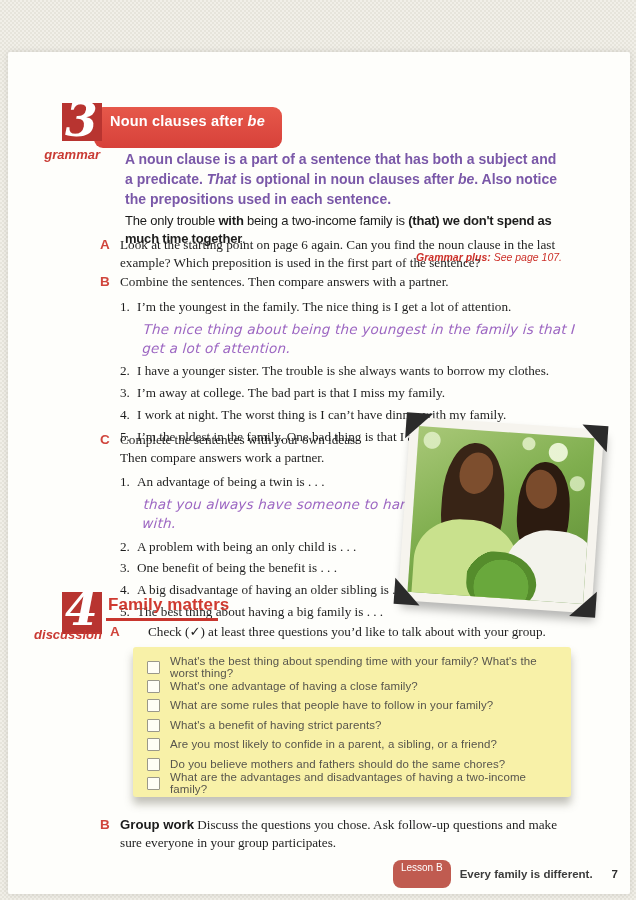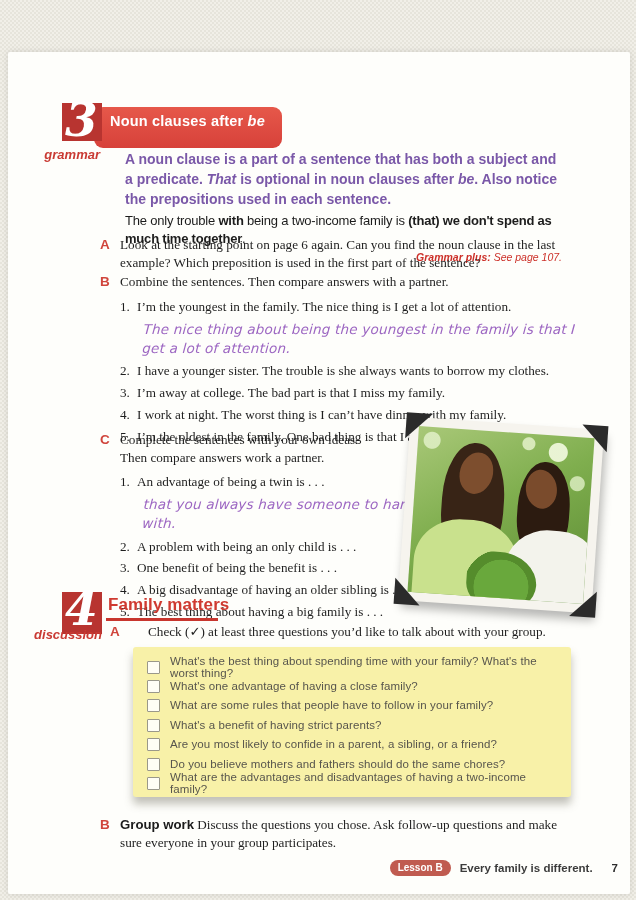--- a/index.html
+++ b/index.html
@@ -84,21 +84,21 @@
   .note{position:absolute;left:133px;top:647px;width:438px;height:150px;background:#f8f1a8;
     border-radius:3px;box-shadow:0 7px 9px rgba(80,78,60,.35);padding:10px 12px;box-sizing:border-box;}
   .qrow{display:flex;align-items:center;height:19.4px;}
   .cb{flex:0 0 11px;width:11px;height:11px;margin:1px 10px 0 2px;background:#fffef5;
     border:1.4px solid #9a988a;border-radius:1px;}
   .qt{font-family:"Liberation Sans",sans-serif;font-size:11.5px;color:#57554d;letter-spacing:.1px;}
 
   
   .footer{position:absolute;right:18px;top:860px;display:flex;align-items:center;gap:9px;
     font-family:"Liberation Sans",sans-serif;}
-  .badge{background:#c05b50;color:#fff;font-size:10px;font-weight:bold;height:16px;line-height:15px;
+  .badge{background:#c05b50;color:#fff;font-size:10px;font-weight:normal;height:28px;line-height:15px;
     padding:0 8px;border-radius:8px;}
   .ftitle{font-size:11.5px;font-weight:bold;color:#3c3c3c;}
   .fpage{font-size:11.5px;font-weight:bold;color:#2e2e2e;margin-left:10px;}
 </style>
 </head>
 <body>
 
 <div class="canvas">
   <div class="page"></div>
 

